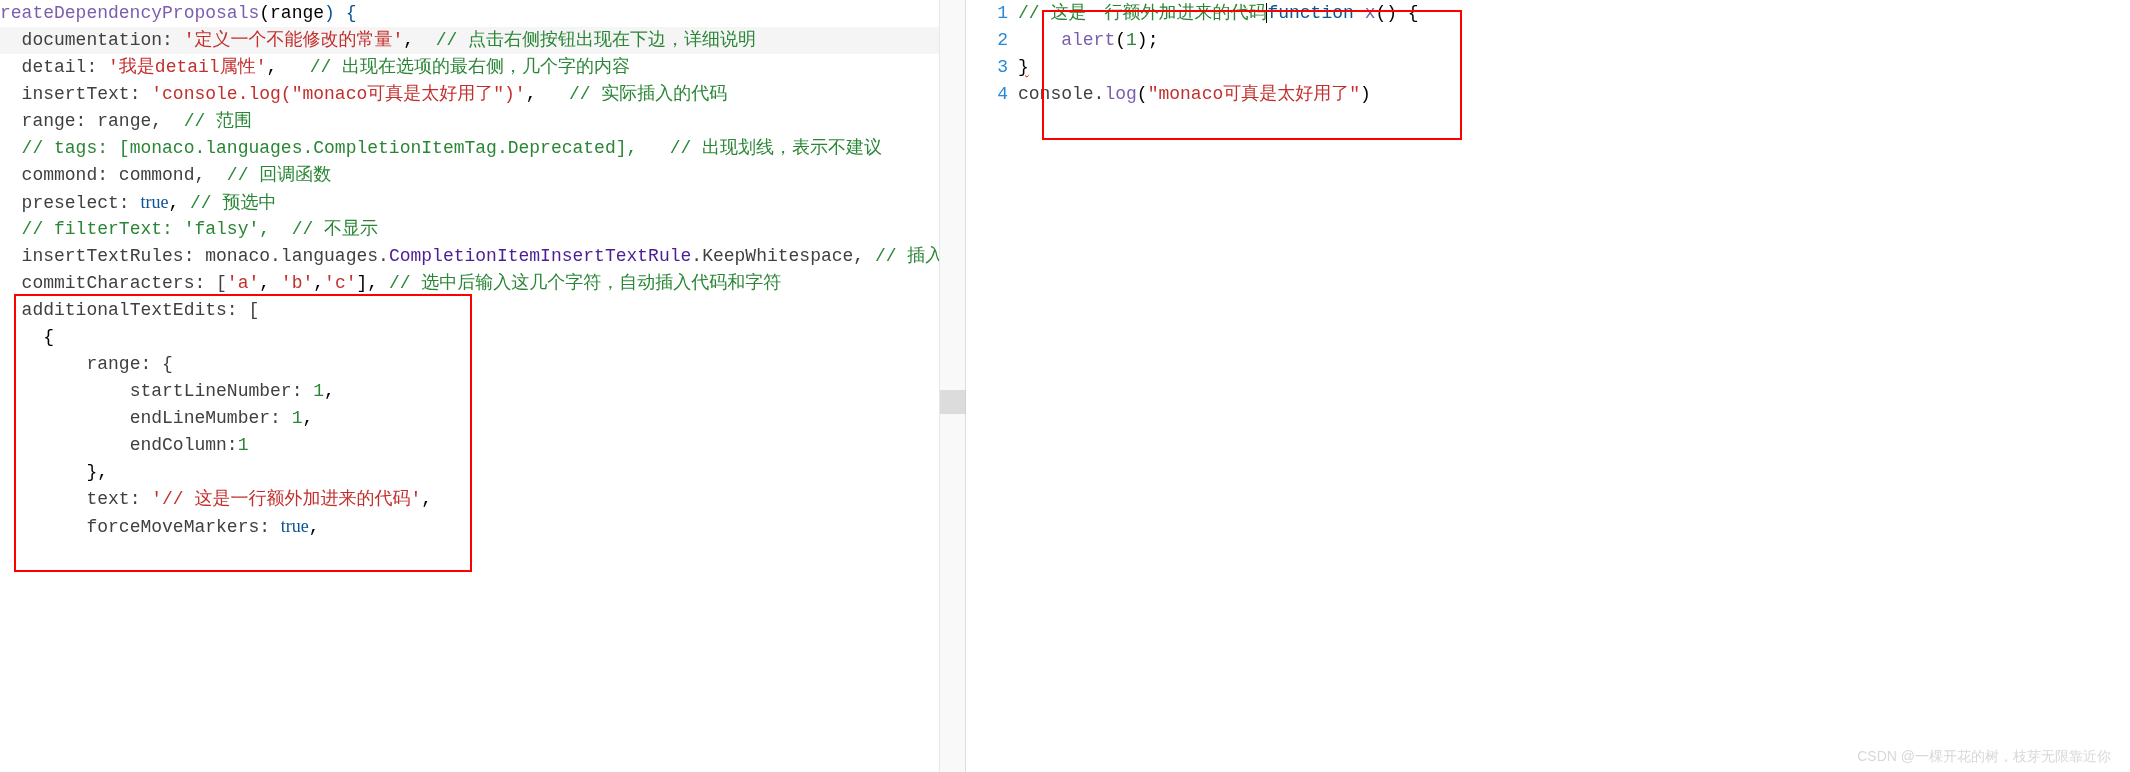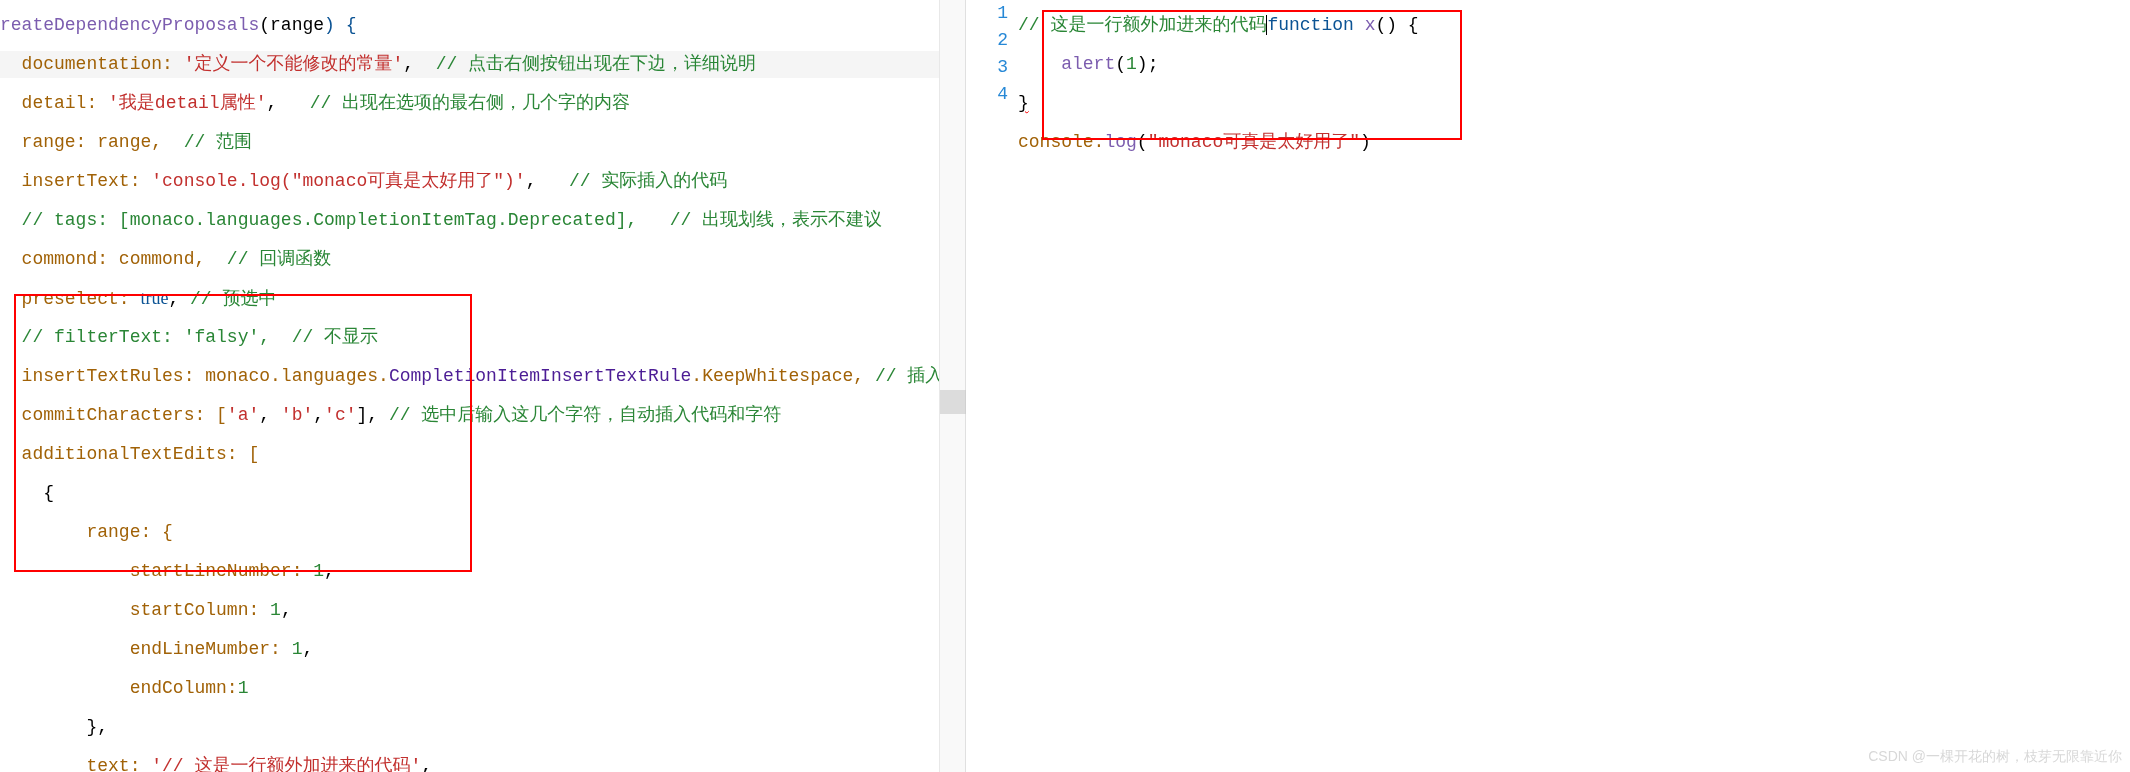--- a/index.html
+++ b/index.html
@@ -45,28 +45,27 @@
     }
     .code-area {
       flex: 1;
       position: relative;
     }
     .line {
       height: 27px;
       line-height: 27px;
       white-space: pre;
       position: relative;
-      margin-top: 12px;
     }
     .row {
       display: flex;
     }
     .k-fn { color: #7c5daf; }
     .k-var { color: #000; }
-    .k-key { color: #a16207; }
+    .k-key { color: #404040; }
     .k-str { color: #c2302e; }
     .k-num { color: #2a8636; }
     .k-cmt { color: #2a8636; }
     .k-blue { color: #0b5394; }
     .k-bool { color: #0b5394; font-family: Liberation Serif, serif; }
     .k-type { color: #4c1d95; text-align: right; }
     .k-punct { color: #000; }
     .k-call { color: #7c5daf; }
     .red-box {
       position: absolute;
@@ -98,21 +97,21 @@
     .minimap-thumb {
       position: absolute;
       left: 0;
       width: 26px;
       background: #c0c0c0;
       opacity: 0.5;
     }
     .mm1 { top: 390px; height: 24px; }
     .watermark {
       position: absolute;
-      right: 8px;
+      right: 19px;
       bottom: 6px;
       font-size: 14px;
       color: #d8d8d8;
       font-family: sans-serif;
       z-index: 20;
     }
     .squiggle {
       text-decoration: underline wavy #f00;
       text-decoration-thickness: 1px;
     }
@@ -127,33 +126,32 @@
     }
   </style>
 </head>
 <body>
 
 <div class="editor-pane left-pane">
   <div class="code-area" id="left-code">
       <div class="line"><span class="k-punct"></span><span class="k-fn">reateDependencyProposals</span><span class="k-punct">(</span><span class="k-var">range</span><span class="k-blue">) {</span></div>
       <div class="line highlight-line"><span class="k-punct">  </span><span class="k-key">documentation: </span><span class="k-str">'定义一个不能修改的常量'</span><span class="k-punct">,  </span><span class="k-cmt">// 点击右侧按钮出现在下边，详细说明</span></div>
       <div class="line"><span class="k-punct">  </span><span class="k-key">detail: </span><span class="k-str">'我是detail属性'</span><span class="k-punct">,   </span><span class="k-cmt">// 出现在选项的最右侧，几个字的内容</span></div>
+      <div class="line"><span class="k-punct">  </span><span class="k-key">insertText: </span><span class="k-str">'console.log("monaco可真是太好用了")'</span><span class="k-punct">,   </span><span class="k-cmt">// 实际插入的代码</span></div>
       <div class="line"><span class="k-punct">  </span><span class="k-key">range: range,  </span><span class="k-cmt">// 范围</span></div>
-      <div class="line"><span class="k-punct">  </span><span class="k-key">insertText: </span><span class="k-str">'console.log("monaco可真是太好用了")'</span><span class="k-punct">,   </span><span class="k-cmt">// 实际插入的代码</span></div>
       <div class="line"><span class="k-punct">  </span><span class="k-cmt">// tags: [monaco.languages.CompletionItemTag.Deprecated],   // 出现划线，表示不建议</span></div>
       <div class="line"><span class="k-punct">  </span><span class="k-key">commond: commond,  </span><span class="k-cmt">// 回调函数</span></div>
       <div class="line"><span class="k-punct">  </span><span class="k-key">preselect: </span><span class="k-bool">true</span><span class="k-punct">, </span><span class="k-cmt">// 预选中</span></div>
       <div class="line"><span class="k-punct">  </span><span class="k-cmt">// filterText: 'falsy',  // 不显示</span></div>
       <div class="line"><span class="k-punct">  </span><span class="k-key">insertTextRules: monaco.languages.</span><span class="k-type">CompletionItemInsertTextRule</span><span class="k-key">.KeepWhitespace, </span><span class="k-cmt">// 插入的</span></div>
       <div class="line"><span class="k-punct">  </span><span class="k-key">commitCharacters: [</span><span class="k-str">'a'</span><span class="k-punct">, </span><span class="k-str">'b'</span><span class="k-punct">,</span><span class="k-str">'c'</span><span class="k-punct">], </span><span class="k-cmt">// 选中后输入这几个字符，自动插入代码和字符</span></div>
       <div class="line"><span class="k-punct">  </span><span class="k-key">additionalTextEdits: [</span></div>
       <div class="line"><span class="k-punct">    </span><span class="k-punct">{</span></div>
       <div class="line"><span class="k-punct">        </span><span class="k-key">range: {</span></div>
       <div class="line"><span class="k-punct">            </span><span class="k-key">startLineNumber: </span><span class="k-num">1</span><span class="k-punct">,</span></div>
-      <div class="line"><span class="k-punct">            </span><span class="k-key">startColumn: </span><span class="k-num">1</span><span class="k-punct">,</span></div>
       <div class="line"><span class="k-punct">            </span><span class="k-key">endLineMumber: </span><span class="k-num">1</span><span class="k-punct">,</span></div>
       <div class="line"><span class="k-punct">            </span><span class="k-key">endColumn:</span><span class="k-num">1</span></div>
       <div class="line"><span class="k-punct">        </span><span class="k-punct">},</span></div>
       <div class="line"><span class="k-punct">        </span><span class="k-key">text: </span><span class="k-str">'// 这是一行额外加进来的代码'</span><span class="k-punct">,</span></div>
       <div class="line"><span class="k-punct">        </span><span class="k-key">forceMoveMarkers: </span><span class="k-bool">true</span><span class="k-punct">,</span></div>
     </div>
   <div class="minimap">
     <div class="minimap-thumb mm1"></div>
   </div>
 </div>

